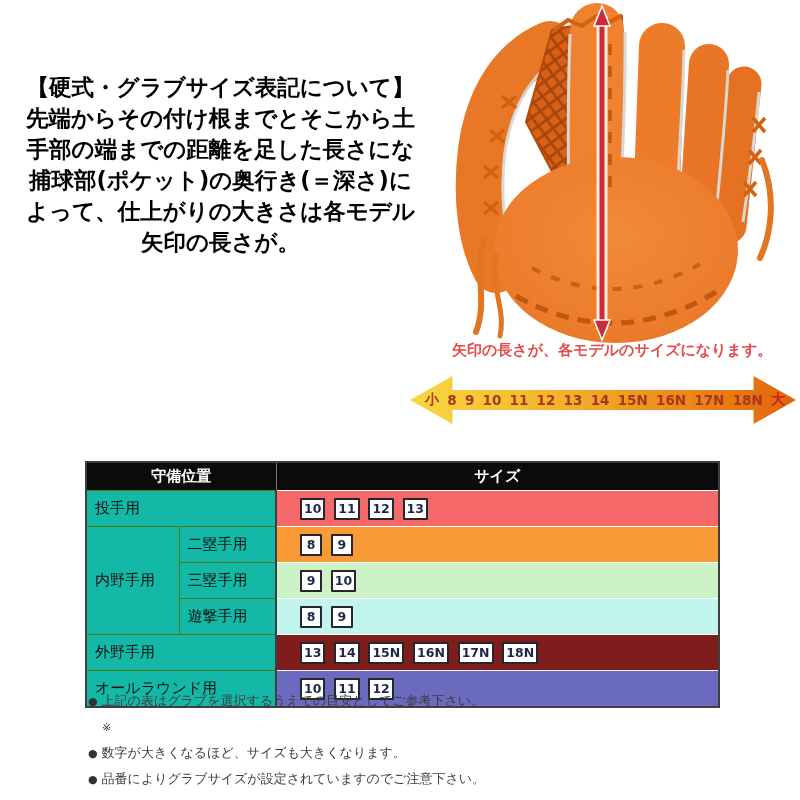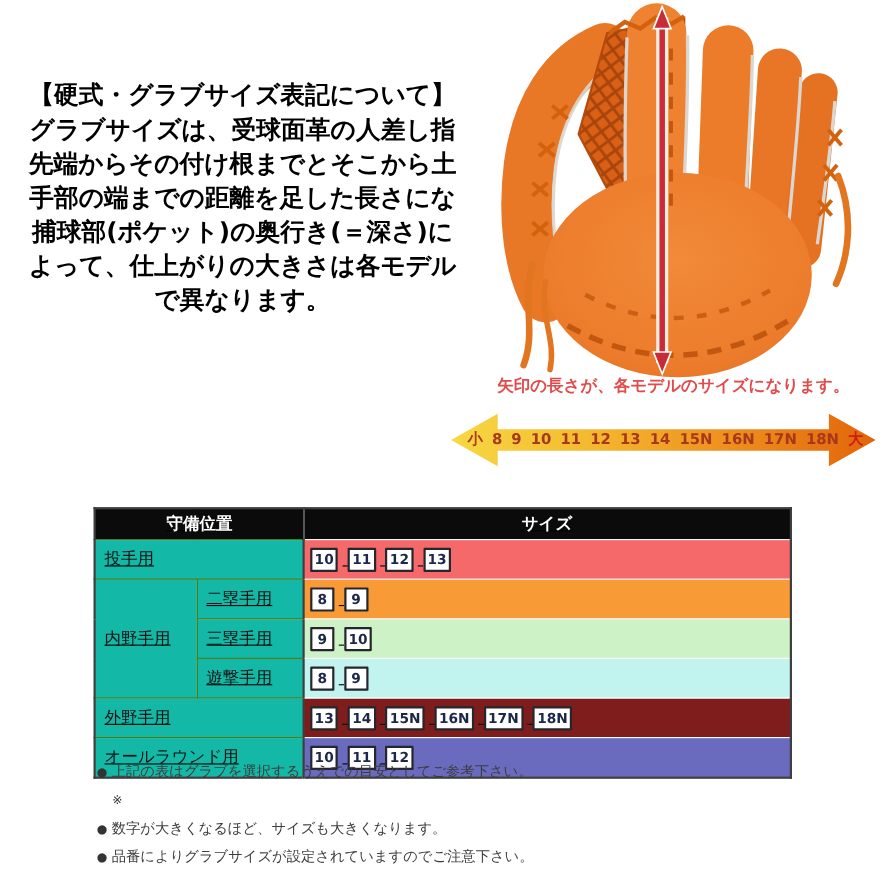--- a/index.html
+++ b/index.html
@@ -35,35 +35,35 @@
     display:flex;align-items:center;justify-content:space-between;
     padding:0 11px 0 15px;box-sizing:border-box;
   }
   .scale-tick{font-weight:bold;font-size:13.5px;color:#a8381b;}
   .scale-end{font-weight:bold;font-size:14px;color:#b03a1c;}
   .scale-end.right{color:#cc2015;}
 
   
   .size-table{
     position:absolute;left:85px;top:461px;width:633px;
-    border-collapse:collapse;table-layout:fixed;border:2px solid #3f3f3f;text-decoration:underline;
+    border-collapse:collapse;table-layout:fixed;border:2px solid #3f3f3f;
   }
   .size-table th{
     background:#0b0b0b;color:#fff;font-size:15px;font-weight:bold;
     height:27px;padding:0;text-align:center;
   }
   .size-table th.size-th{border-left:1px solid #777;}
   .size-table td{font-size:15px;color:#111;}
   td.pos{
     background:#14b8a6;border:1px solid #4d7c0f;height:31px;
     padding:2px 4px 2px 8px;vertical-align:middle;
   }
   td.sizes{
     border-top:1px solid #fff;border-bottom:1px solid #fff;
-    border-left:2px solid #3f3f3f;padding:0 0 0 5px;vertical-align:middle;margin-top:24px;
+    border-left:2px solid #3f3f3f;padding:0 0 0 23px;vertical-align:middle;margin-top:24px;
   }
   .sbox{
     display:inline-flex;align-items:center;justify-content:center;
     min-width:14px;height:18px;padding:0 2px;margin-right:4px;
     background:#fff;border:2px solid #26262e;border-radius:1px;
     color:#1c2749;font-size:12.5px;font-weight:bold;vertical-align:middle;
   }
 
   
   .notes{position:absolute;left:88px;top:688px;width:640px;font-size:13px;color:#3c3c3c;}
@@ -71,26 +71,25 @@
   .note-line .marker{margin-right:4px;font-size:11px;color:#333;}
   .note-line.indent{padding-left:14px;}
 </style>
 </head>
 <body>
 
 <div class="canvas">
 
   <div class="intro">
     <div class="intro-line">【硬式・グラブサイズ表記について】</div>
-    <div class="intro-line">グラブサイズは、受球面革の人差し指</div>
     <div class="intro-line">先端からその付け根までとそこから土</div>
     <div class="intro-line">手部の端までの距離を足した長さにな</div>
     <div class="intro-line">捕球部(ポケット)の奥行き(＝深さ)に</div>
     <div class="intro-line">よって、仕上がりの大きさは各モデル</div>
-    <div class="intro-line">で異なります。</div>
+    <div class="intro-line">矢印の長さが。</div>
   </div>
 
   <div class="glove">
     <svg viewBox="0 0 330 345" xmlns="http://www.w3.org/2000/svg">
       <defs>
         <radialGradient id="palmGrad" cx="50%" cy="42%" r="75%">
           <stop offset="0%" stop-color="#f18a39"></stop>
           <stop offset="70%" stop-color="#ec7c2b"></stop>
           <stop offset="100%" stop-color="#e06a1c"></stop>
         </radialGradient>

